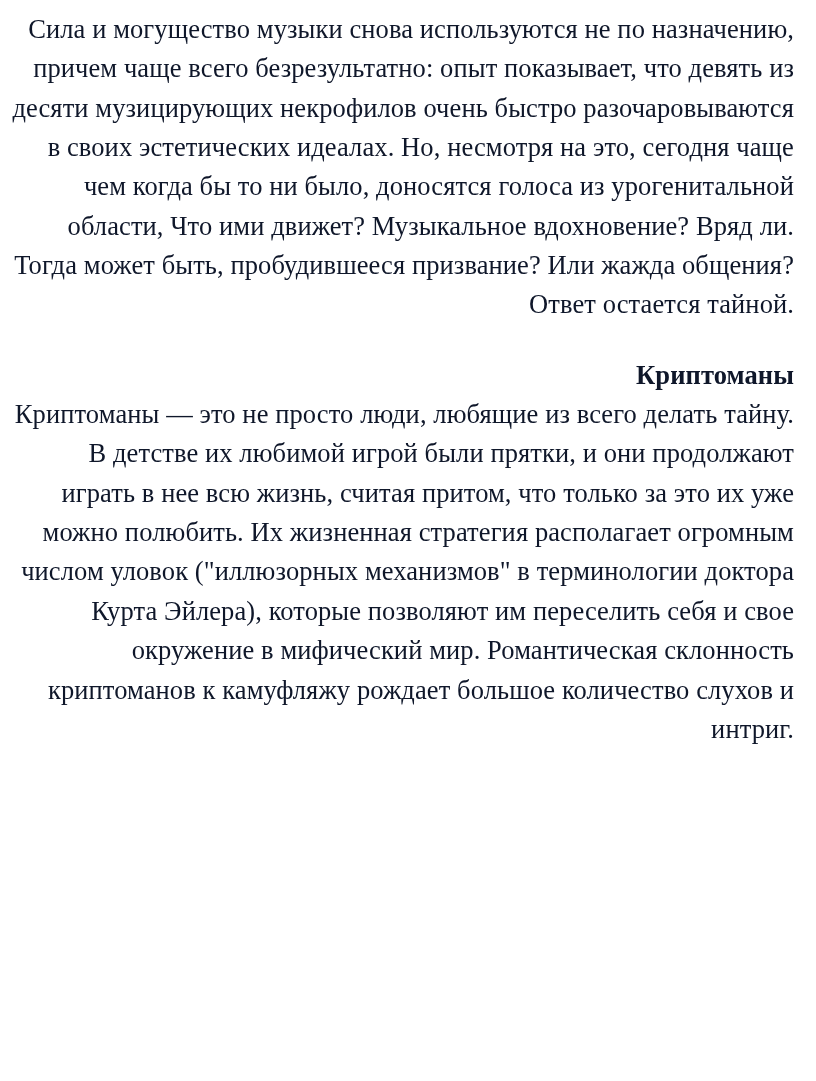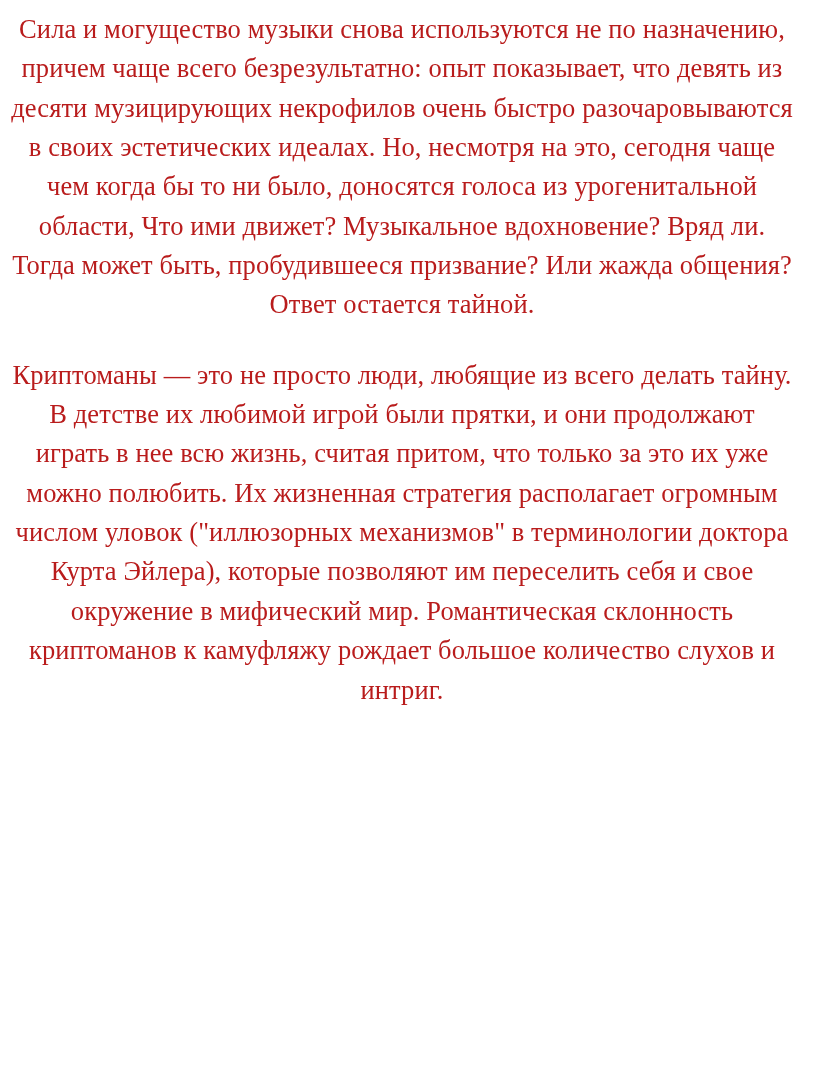--- a/index.html
+++ b/index.html
@@ -11,24 +11,24 @@
     position: relative;
     width: 816px;
     height: 1081px;
     background: #ffffff;
     box-sizing: border-box;
     padding: 10px 22px 10px 10px;
     overflow: hidden;
   }
   .doc-body {
     font-family: "Liberation Serif", "DejaVu Serif", serif;
-    color: #b91c1c;
+    color: #0f172a;
     font-size: 26.5px;
     line-height: 1.485;
-    text-align: center;
+    text-align: right;
     letter-spacing: 0.1px;
   }
   .para {
     margin: 0 0 0 0;
     text-indent: 0;
   }
   .spacer {
     height: 31px;
   }
   .heading {
@@ -36,15 +36,16 @@
     margin: 0;
   }
 </style>
 </head>
 <body>
 
 <div class="page">
   <div class="doc-body">
     <p class="para">Сила и могущество музыки снова используются не по назначению, причем чаще всего безрезультатно: опыт показывает, что девять из десяти музицирующих некрофилов очень быстро разочаровываются в своих эстетических идеалах. Но, несмотря на это, сегодня чаще чем когда бы то ни было, доносятся голоса из урогенитальной области, Что ими движет? Музыкальное вдохновение? Вряд ли. Тогда может быть, пробудившееся призвание? Или жажда общения? Ответ остается тайной.</p>
     <div class="spacer"></div>
+    <p class="heading">Криптоманы</p>
     <p class="para">Криптоманы — это не просто люди, любящие из всего делать тайну. В детстве их любимой игрой были прятки, и они продолжают играть в нее всю жизнь, считая притом, что только за это их уже можно полюбить. Их жизненная стратегия располагает огромным числом уловок ("иллюзорных механизмов" в терминологии доктора Курта Эйлера), которые позволяют им переселить себя и свое окружение в мифический мир. Романтическая склонность криптоманов к камуфляжу рождает большое количество слухов и интриг.</p>
   </div>
 </div>
 
 </body></html>

